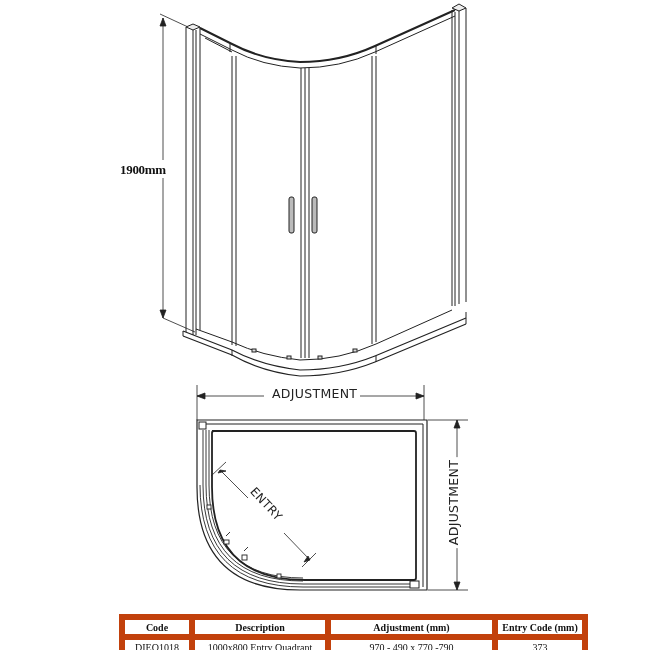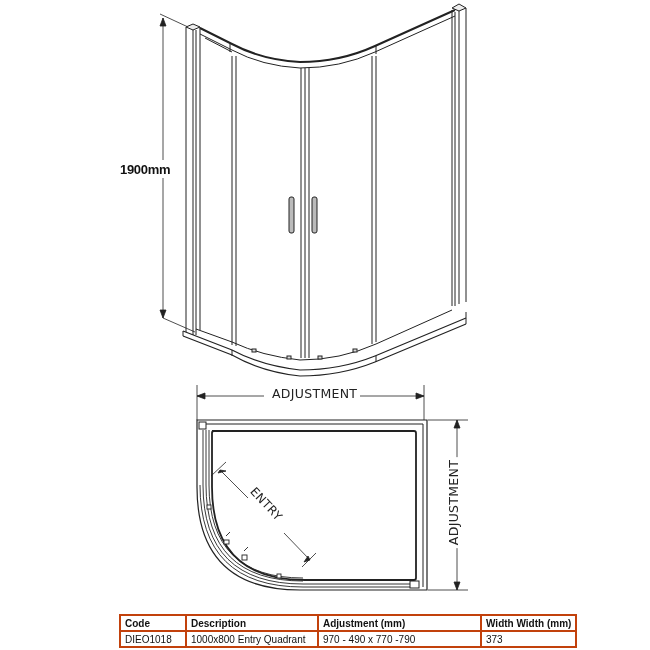--- a/index.html
+++ b/index.html
@@ -1,23 +1,23 @@
 <!DOCTYPE html>
 <html><head>
 <meta charset="utf-8">
 <style>
   html, body { margin: 0; padding: 0; background: #ffffff; }
   body { width: 650px; height: 650px; position: relative; overflow: hidden; font-family: "Liberation Sans", sans-serif; }
   .drawing { position: absolute; left: 0; top: 0; width: 650px; height: 610px; }
-  .lbl-1900 { position: absolute; left: 120px; top: 162px; font-family: Liberation Sans, sans-serif; font-weight: bold; font-size: 13px; color: #111; letter-spacing: -0.3px; }
+  .lbl-1900 { position: absolute; left: 120px; top: 162px; font-family: Liberation Serif, serif; font-weight: bold; font-size: 13px; color: #111; letter-spacing: -0.3px; }
   .lbl-adj-top { position: absolute; left: 269px; top: 386px; font-family: "DejaVu Sans", sans-serif; font-size: 12.5px; color: #222; background: #fff; padding: 0 3px; letter-spacing: 0.3px; }
   .lbl-adj-side { position: absolute; left: 408px; top: 495px; font-family: "DejaVu Sans", sans-serif; font-size: 12.5px; color: #222; background: #fff; padding: 0 3px; transform: rotate(-90deg); transform-origin: center; letter-spacing: 0.3px; }
   .lbl-entry { position: absolute; left: 244px; top: 497px; font-family: "DejaVu Sans", sans-serif; font-size: 12px; color: #222; background: #fff; padding: 0 2px; transform: rotate(47deg); transform-origin: center; letter-spacing: 0.3px; }
   table.spec { position: absolute; left: 119px; top: 614px; border-collapse: collapse; font-family: "Liberation Sans", sans-serif; font-size: 10px; color: #111; }
-  table.spec th, table.spec td { border: 2px solid #c2410c; padding: 1px 4px; height: 12px; text-align: left; white-space: nowrap; }
+  table.spec th, table.spec td { border: 6px solid #c2410c; padding: 1px 4px; height: 12px; text-align: center; white-space: nowrap; font-family: Liberation Serif, serif; }
   table.spec th { font-weight: bold; }
   .c1 { width: 56px; } .c2 { width: 122px; border-radius: 6px; } .c3 { width: 153px; margin-top: 21px; } .c4 { width: 76px; }
 </style>
 </head>
 <body>
 
 <svg class="drawing" viewBox="0 0 650 610" xmlns="http://www.w3.org/2000/svg">
   <g fill="none" stroke="#222" stroke-width="1">
 
     <g>
@@ -150,21 +150,21 @@
 <div class="lbl-adj-top">ADJUSTMENT</div>
 <div class="lbl-adj-side">ADJUSTMENT</div>
 <div class="lbl-entry">ENTRY</div>
 
 <table class="spec">
   <thead>
     <tr>
       <th class="c1">Code</th>
       <th class="c2">Description</th>
       <th class="c3">Adjustment (mm)</th>
-      <th class="c4">Width Width (mm)</th>
+      <th class="c4">Entry Code (mm)</th>
     </tr>
   </thead>
   <tbody>
     <tr>
       <td>DIEO1018</td>
       <td>1000x800 Entry Quadrant</td>
       <td>970 - 490 x 770 -790</td>
       <td>373</td>
     </tr>
   </tbody>

